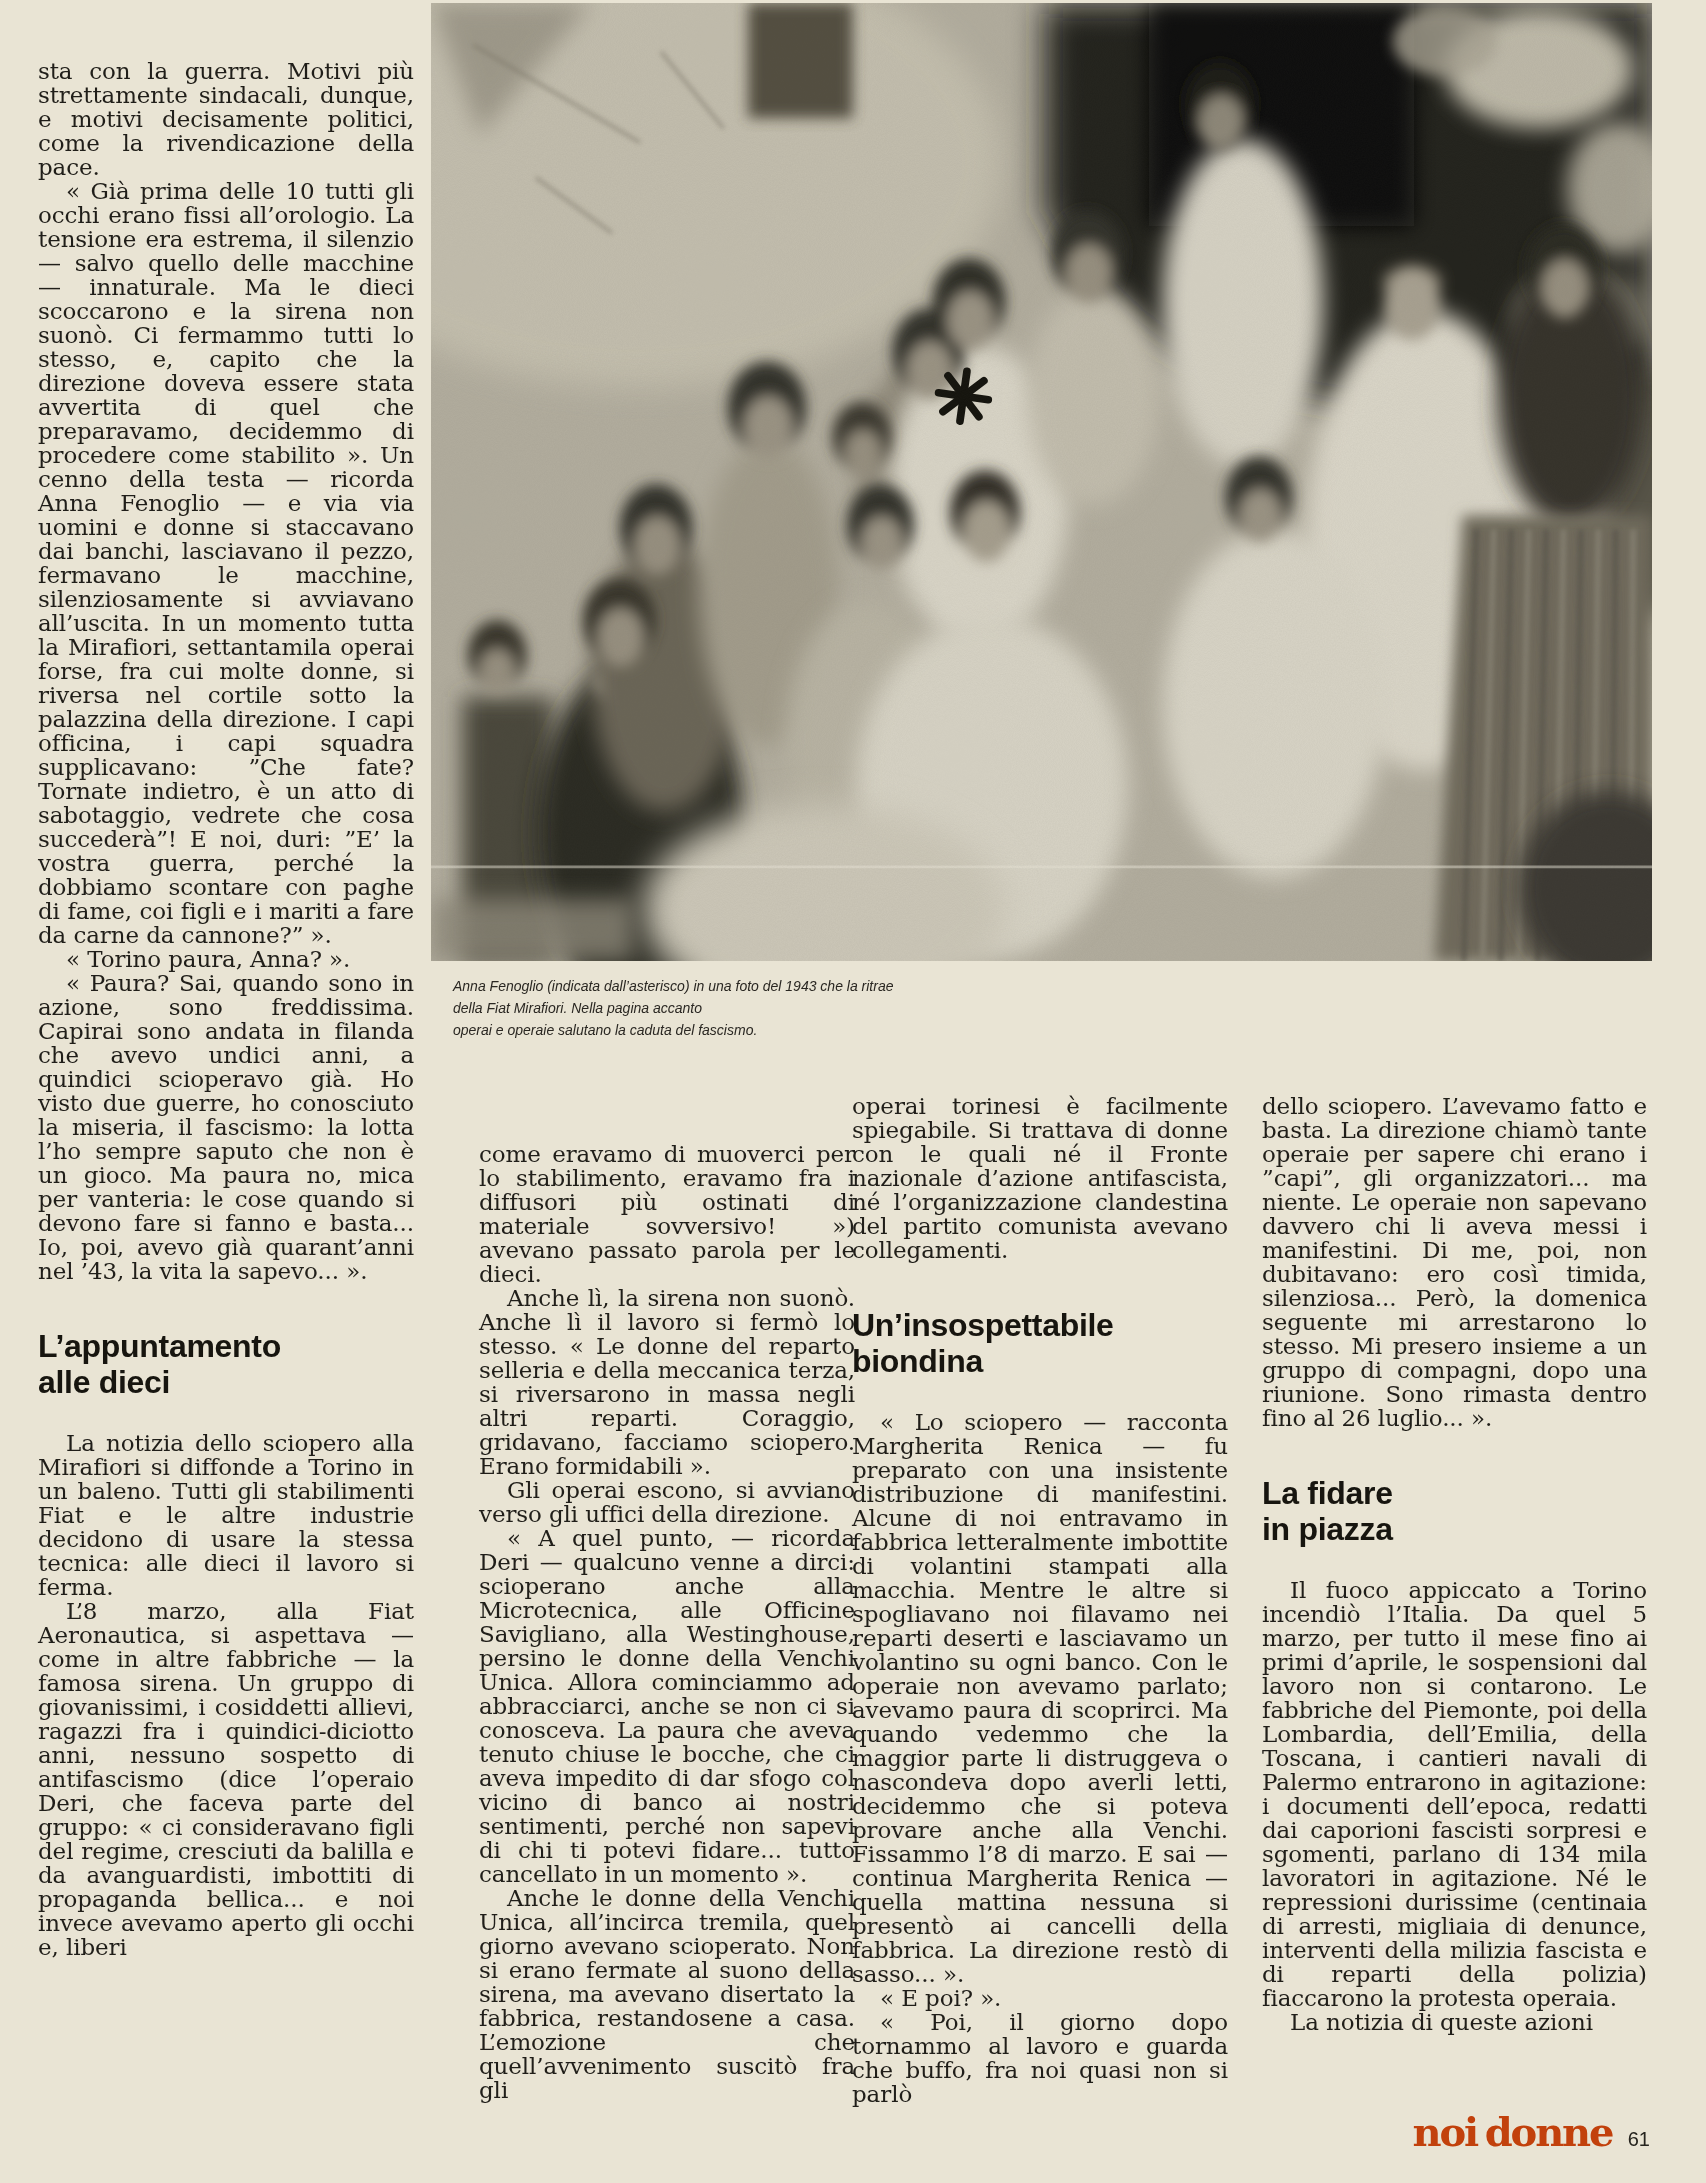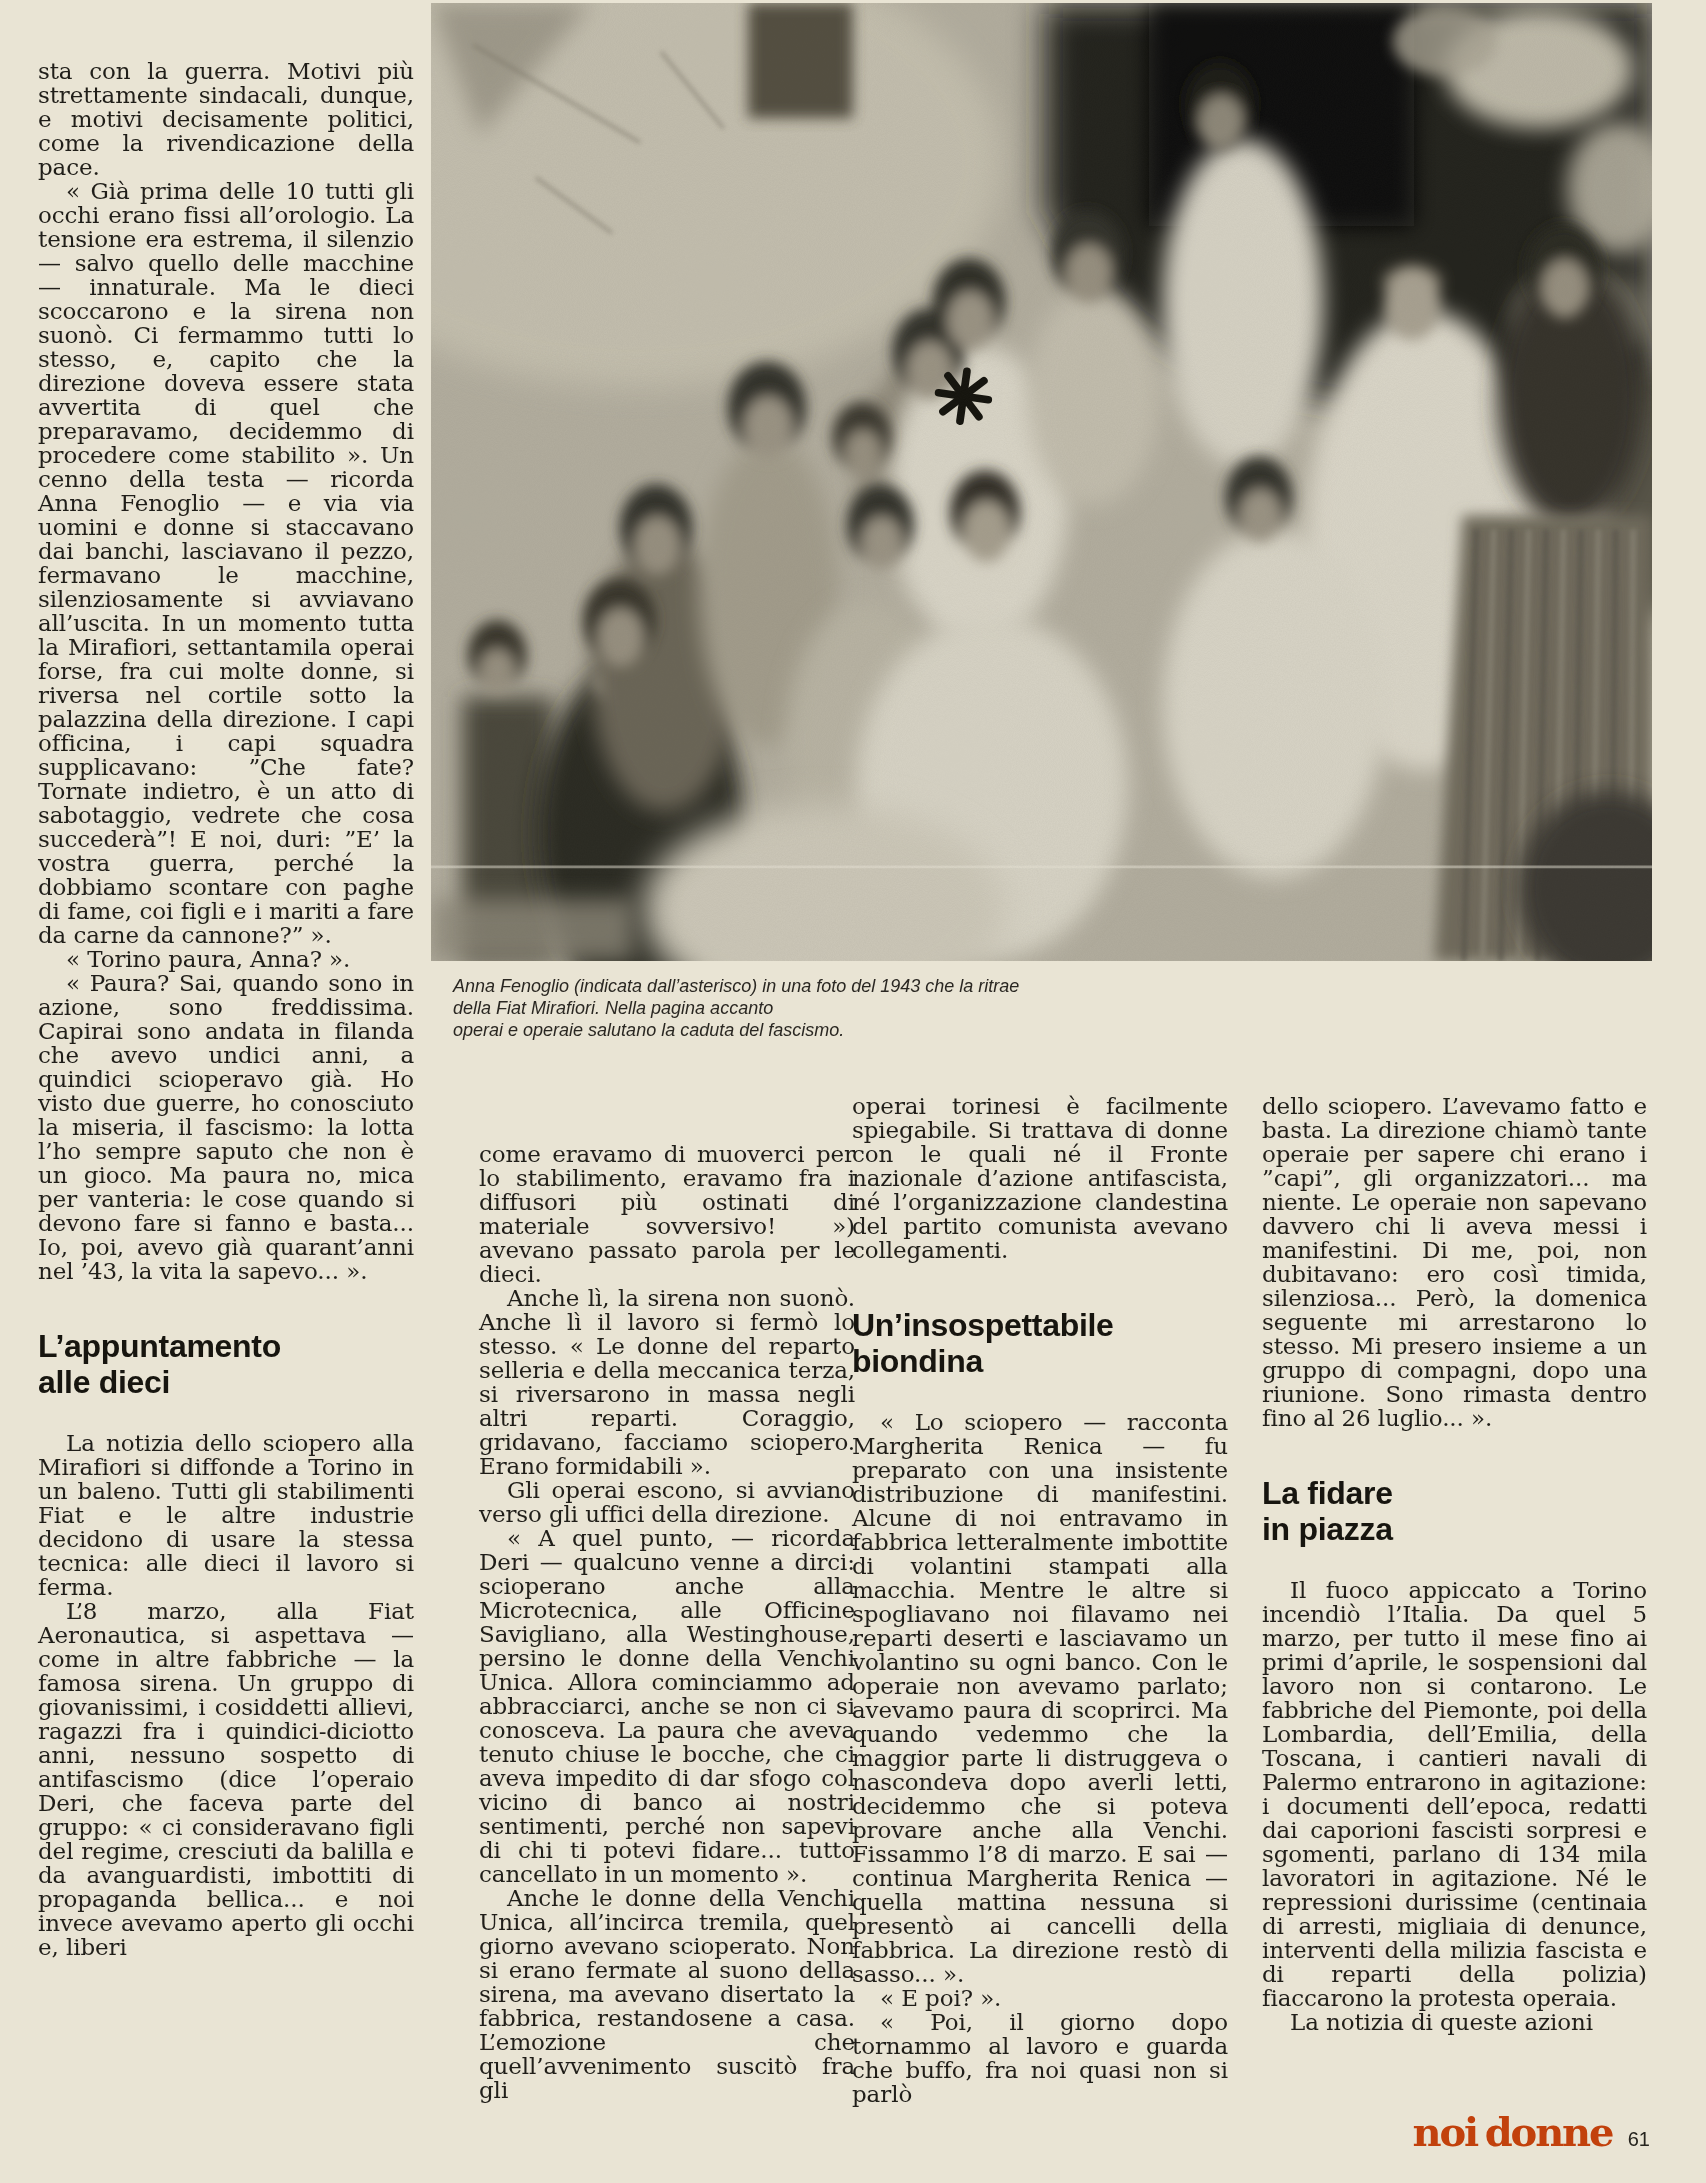--- a/index.html
+++ b/index.html
@@ -35,21 +35,21 @@
     left:431px;top:2.8px;
     width:1221px;height:958px;
     background:#b2ad9e;
   }
   .photo svg{display:block;width:100%;height:100%;}
   .caption{
     position:absolute;
     left:453px;top:975px;width:976px;
     font-family:"Liberation Sans", sans-serif;
     font-style:italic;
-    font-size:18px;
+    font-size:14px;
     line-height:22px;
     color:#2a2722;
   }
   .footer{
     position:absolute;
     top:2112px;right:56px;
     display:flex;align-items:baseline;gap:15.3px;
   }
   .logo{
     font-family:"DejaVu Serif", serif;

